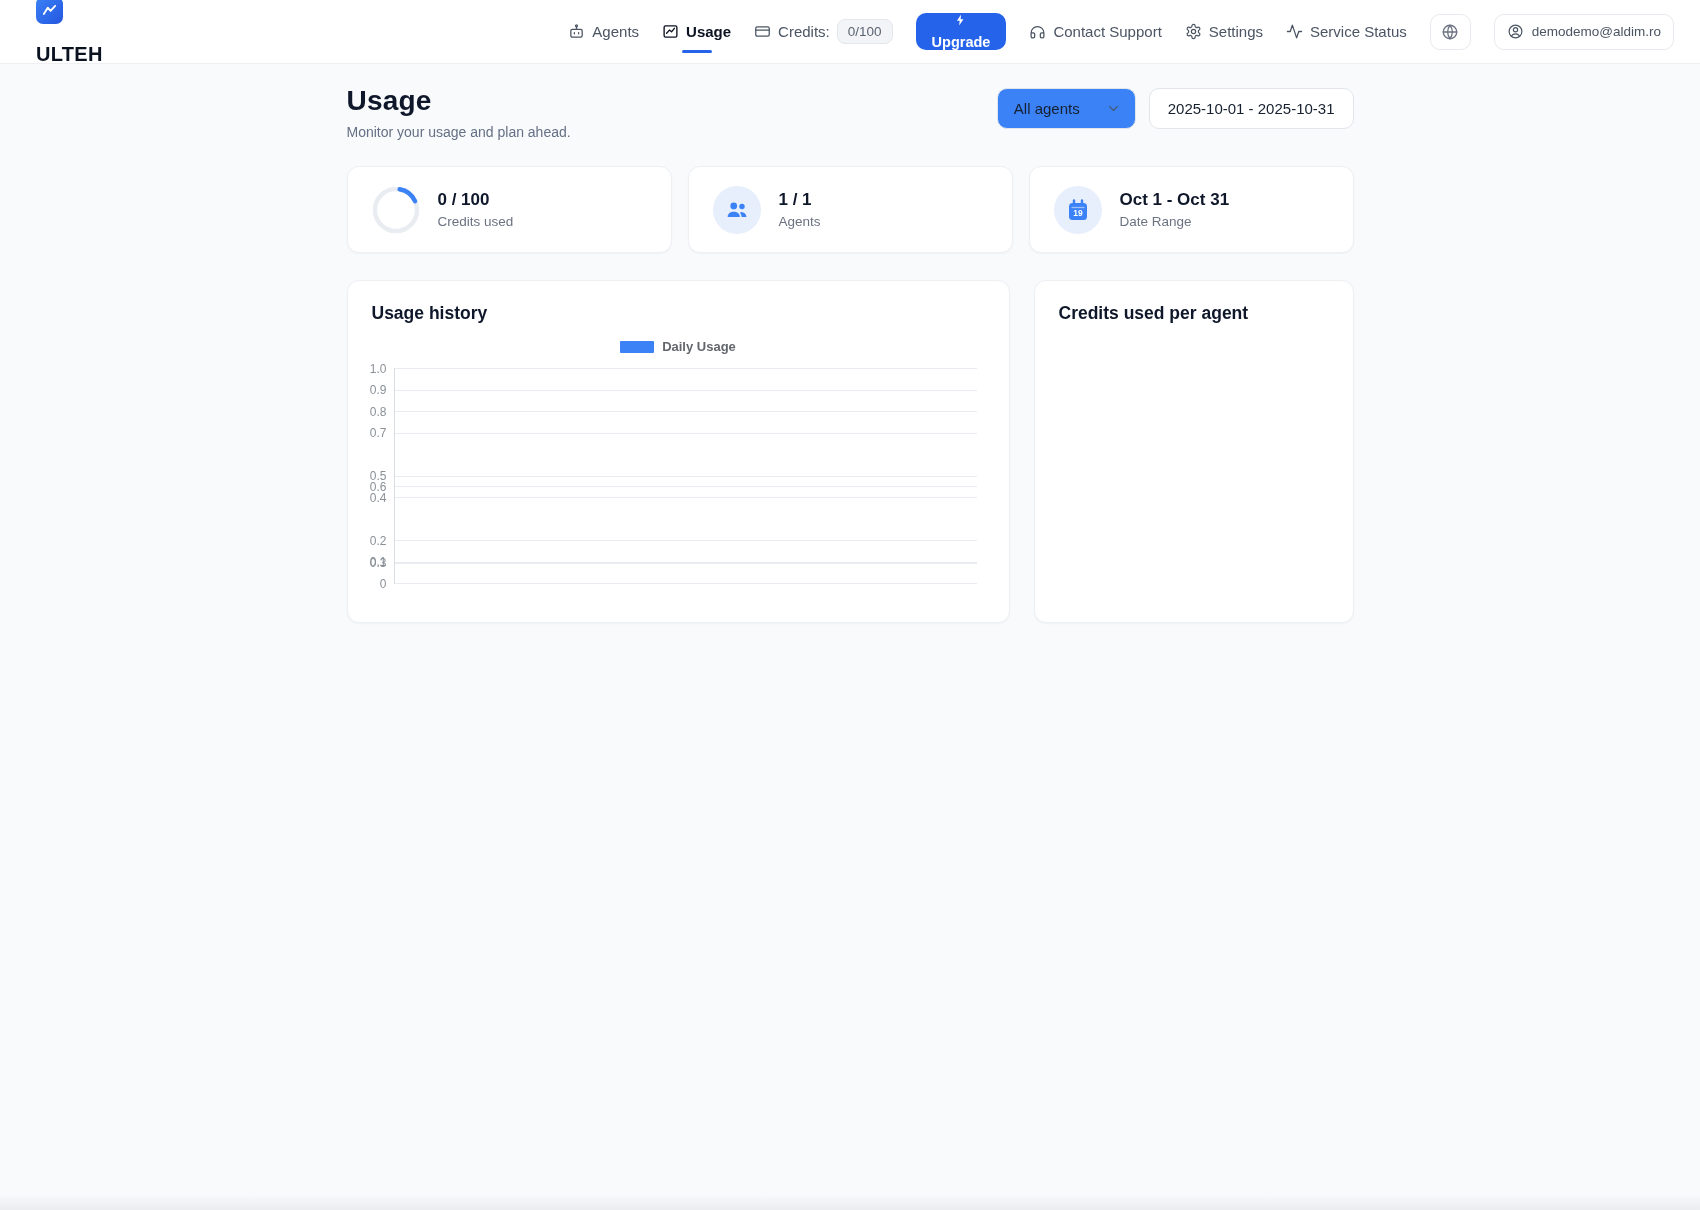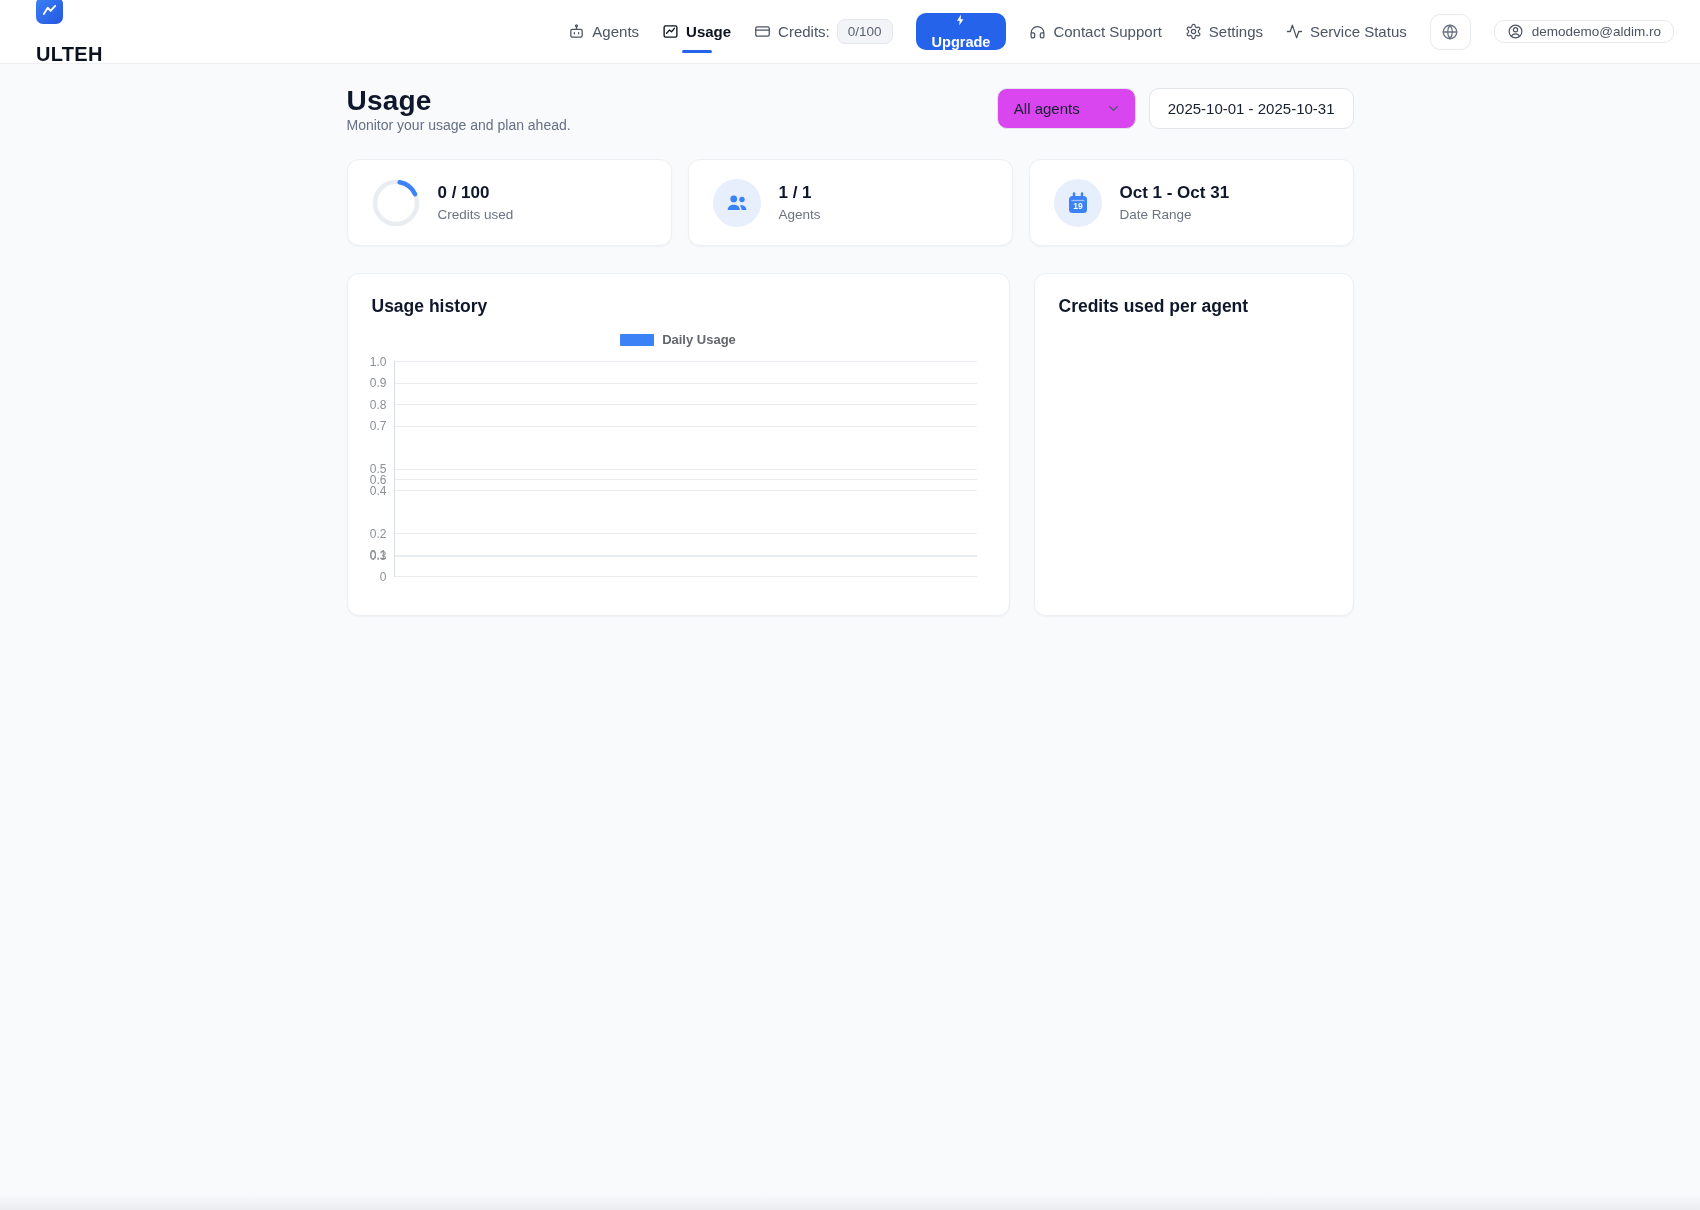--- a/index.html
+++ b/index.html
@@ -52,34 +52,34 @@
     font-size:14.5px; font-weight:600; cursor:pointer;
     font-family:inherit;
     flex-direction:column;
   }
   .icon-btn {
     width:41px; height:36px; border:1px solid #e7eaee; background:#fff;
     border-radius:10px; display:flex; align-items:center; justify-content:center;
     color:#6b7280; cursor:pointer;
   }
   .account-btn {
-    display:flex; align-items:center; gap:8px; height:23px;
+    display:flex; align-items:center; gap:8px; height:36px;
     border:1px solid #e7eaee; background:#fff; border-radius:10px;
     padding:0 12px; color:#4b5563; font-size:13.5px; cursor:pointer;
     font-family:inherit;
   }
 
   
   .main { width:1007px; margin:21px auto 0; }
   .page-head { display:flex; justify-content:space-between; align-items:flex-start; }
   .page-title { margin:0; font-size:28px; font-weight:800; color:#0f172a; letter-spacing:.2px; }
-  .page-subtitle { font-size:14px; color:#667085; }
+  .page-subtitle { margin-top:7px; font-size:14px; color:#667085; }
   .head-controls { display:flex; gap:13px; margin-top:3px; }
   .select-box {
-    height:41px; background:#d946ef; border:1px solid #e2e6eb; border-radius:10px;
+    height:41px; background:#3b82f6; border:1px solid #e2e6eb; border-radius:10px;
     display:flex; align-items:center; gap:26px; padding:0 14px 0 16px;
     font-size:15px; color:#16202e; cursor:pointer;
   }
   .select-box svg { width:15px; height:15px; color:#475467; }
   .date-box {
     height:41px; background:#fff; border:1px solid #e2e6eb; border-radius:10px;
     display:flex; align-items:center; justify-content:flex-end; padding:0 18px;
     font-size:15px; color:#16202e; cursor:text;
   }
 

